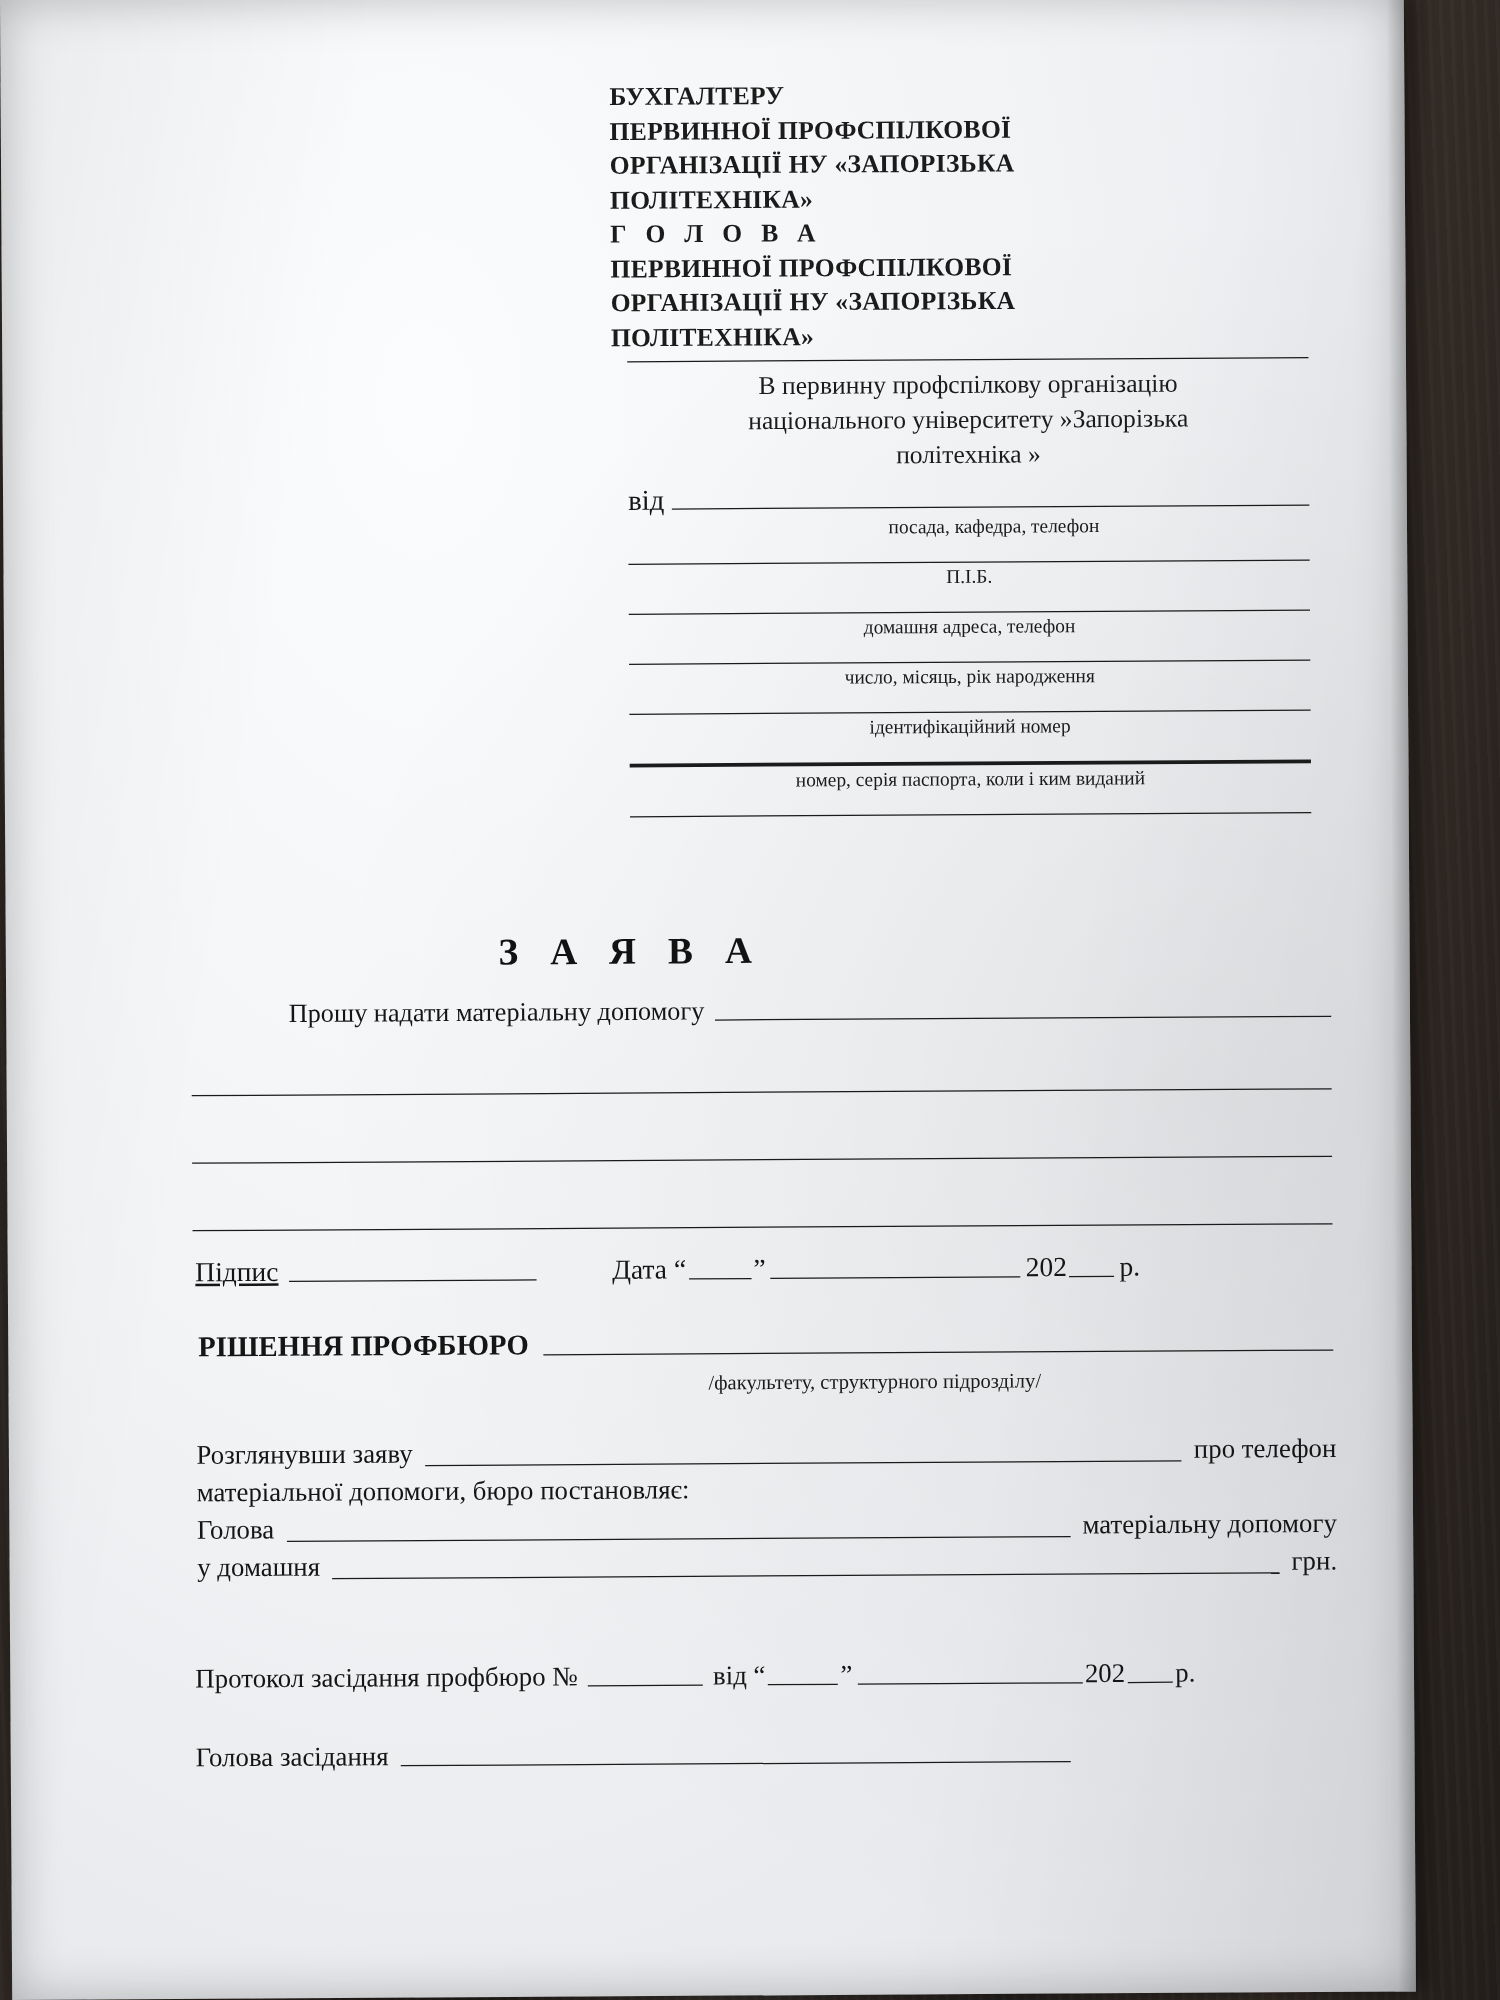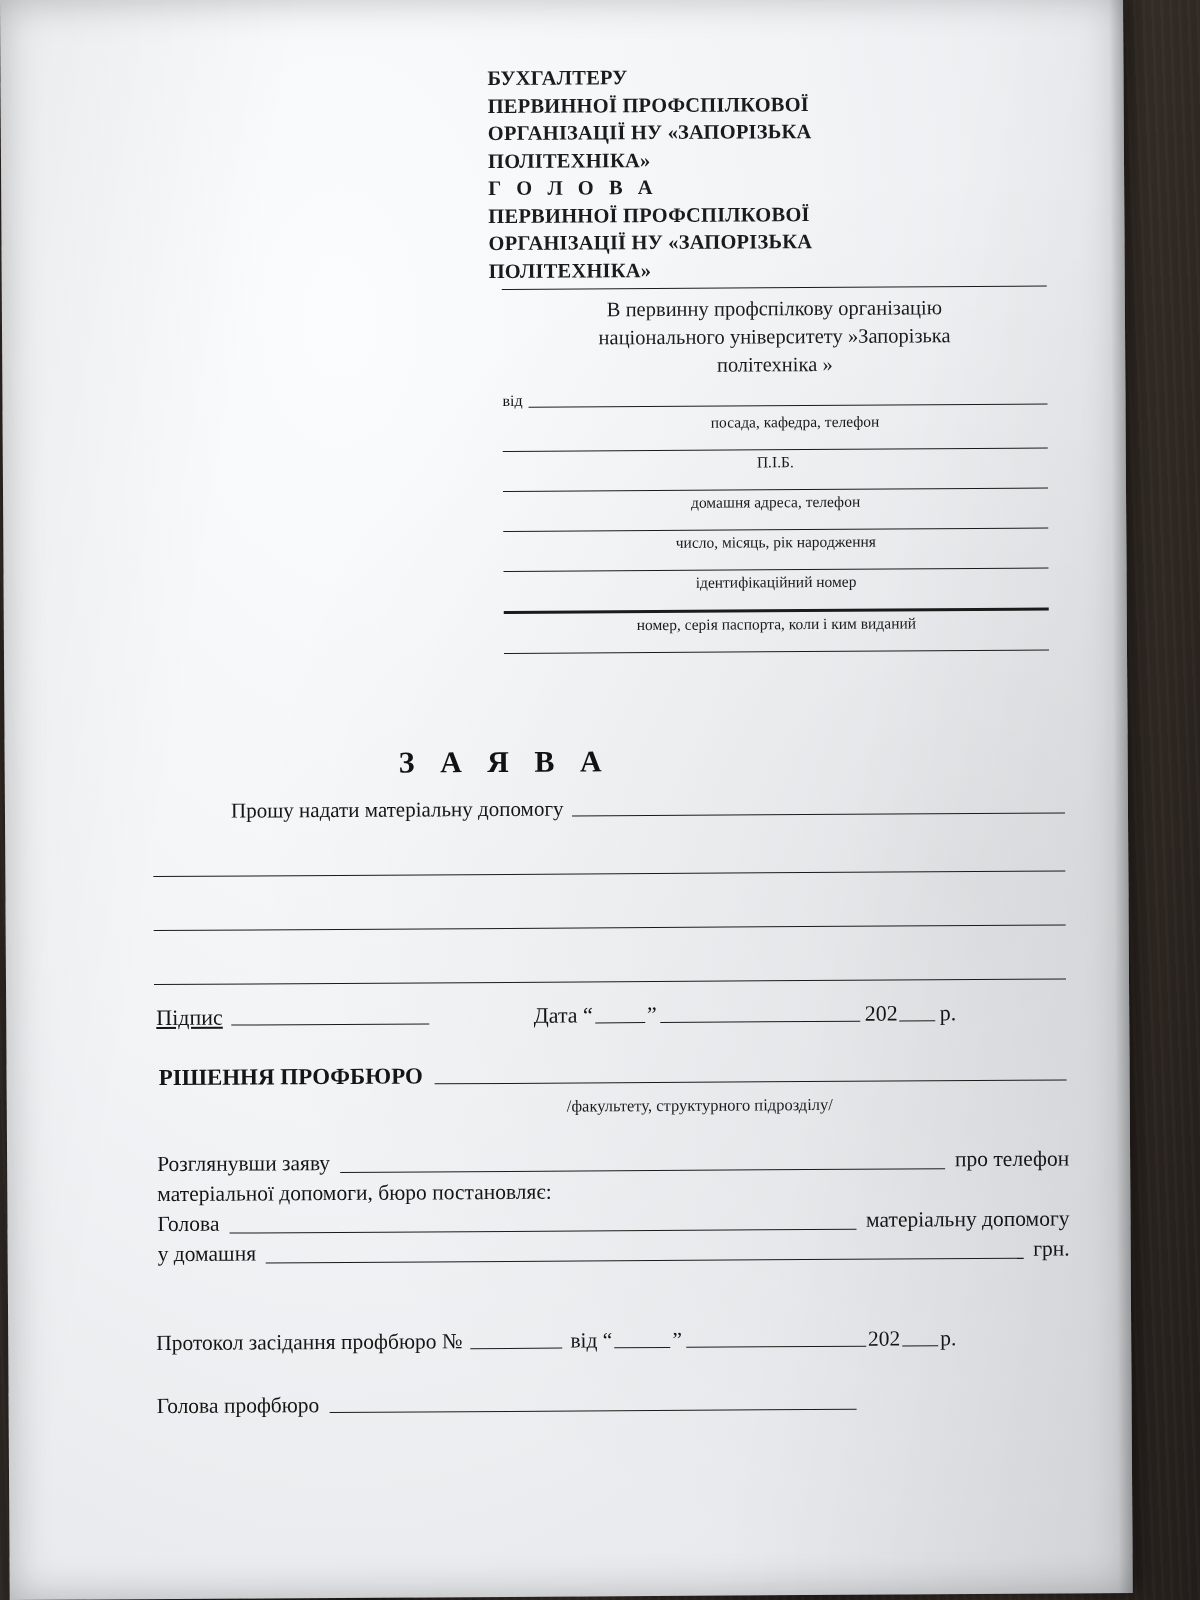--- a/index.html
+++ b/index.html
@@ -111,21 +111,21 @@
     padding-top: 2px;
     color: #1b1b1b;
   }
   .vid-row {
     display: flex;
     align-items: flex-end;
     gap: 6px;
     margin-top: 10px;
   }
   .vid-label {
-    font-size: 16px;
+    font-size: 23px;
     line-height: 22px;
     white-space: nowrap;
   }
   .vid-rule {
     flex: 1;
     border-bottom: 1.6px solid #1b1b1b;
     height: 0;
     margin-bottom: 4px;
   }
   .field-line {
@@ -183,21 +183,21 @@
     display: flex;
     align-items: flex-end;
     font-size: 22px;
   }
   .sig-label { white-space: nowrap; text-decoration: underline; }
   .sig-line {
     width: 198px;
     border-bottom: 1.6px solid #1b1b1b;
     margin: 0 0 5px 8px;
   }
-  .date-label { white-space: nowrap; margin-left: 105px; }
+  .date-label { white-space: nowrap; margin-left: 61px; }
   .date-short {
     width: 50px;
     border-bottom: 1.6px solid #1b1b1b;
     margin: 0 2px 5px 2px;
   }
   .date-long {
     width: 200px;
     border-bottom: 1.6px solid #1b1b1b;
     margin: 0 4px 5px 4px;
   }
@@ -399,18 +399,18 @@
       <span class="nowrap">від “</span>
       <span class="ln-tiny"></span>
       <span class="nowrap">”</span>
       <span class="ln-mid"></span>
       <span class="nowrap">202</span>
       <span class="ln-tiny" style="width:36px"></span>
       <span class="nowrap">р.</span>
     </div>
 
     <div class="chair">
-      <span class="nowrap">Голова профбюро</span>
+      <span class="nowrap">Голова засідання</span>
       <span class="ln"></span>
     </div>
 
   </div>
 </div>
 
 </body></html>

